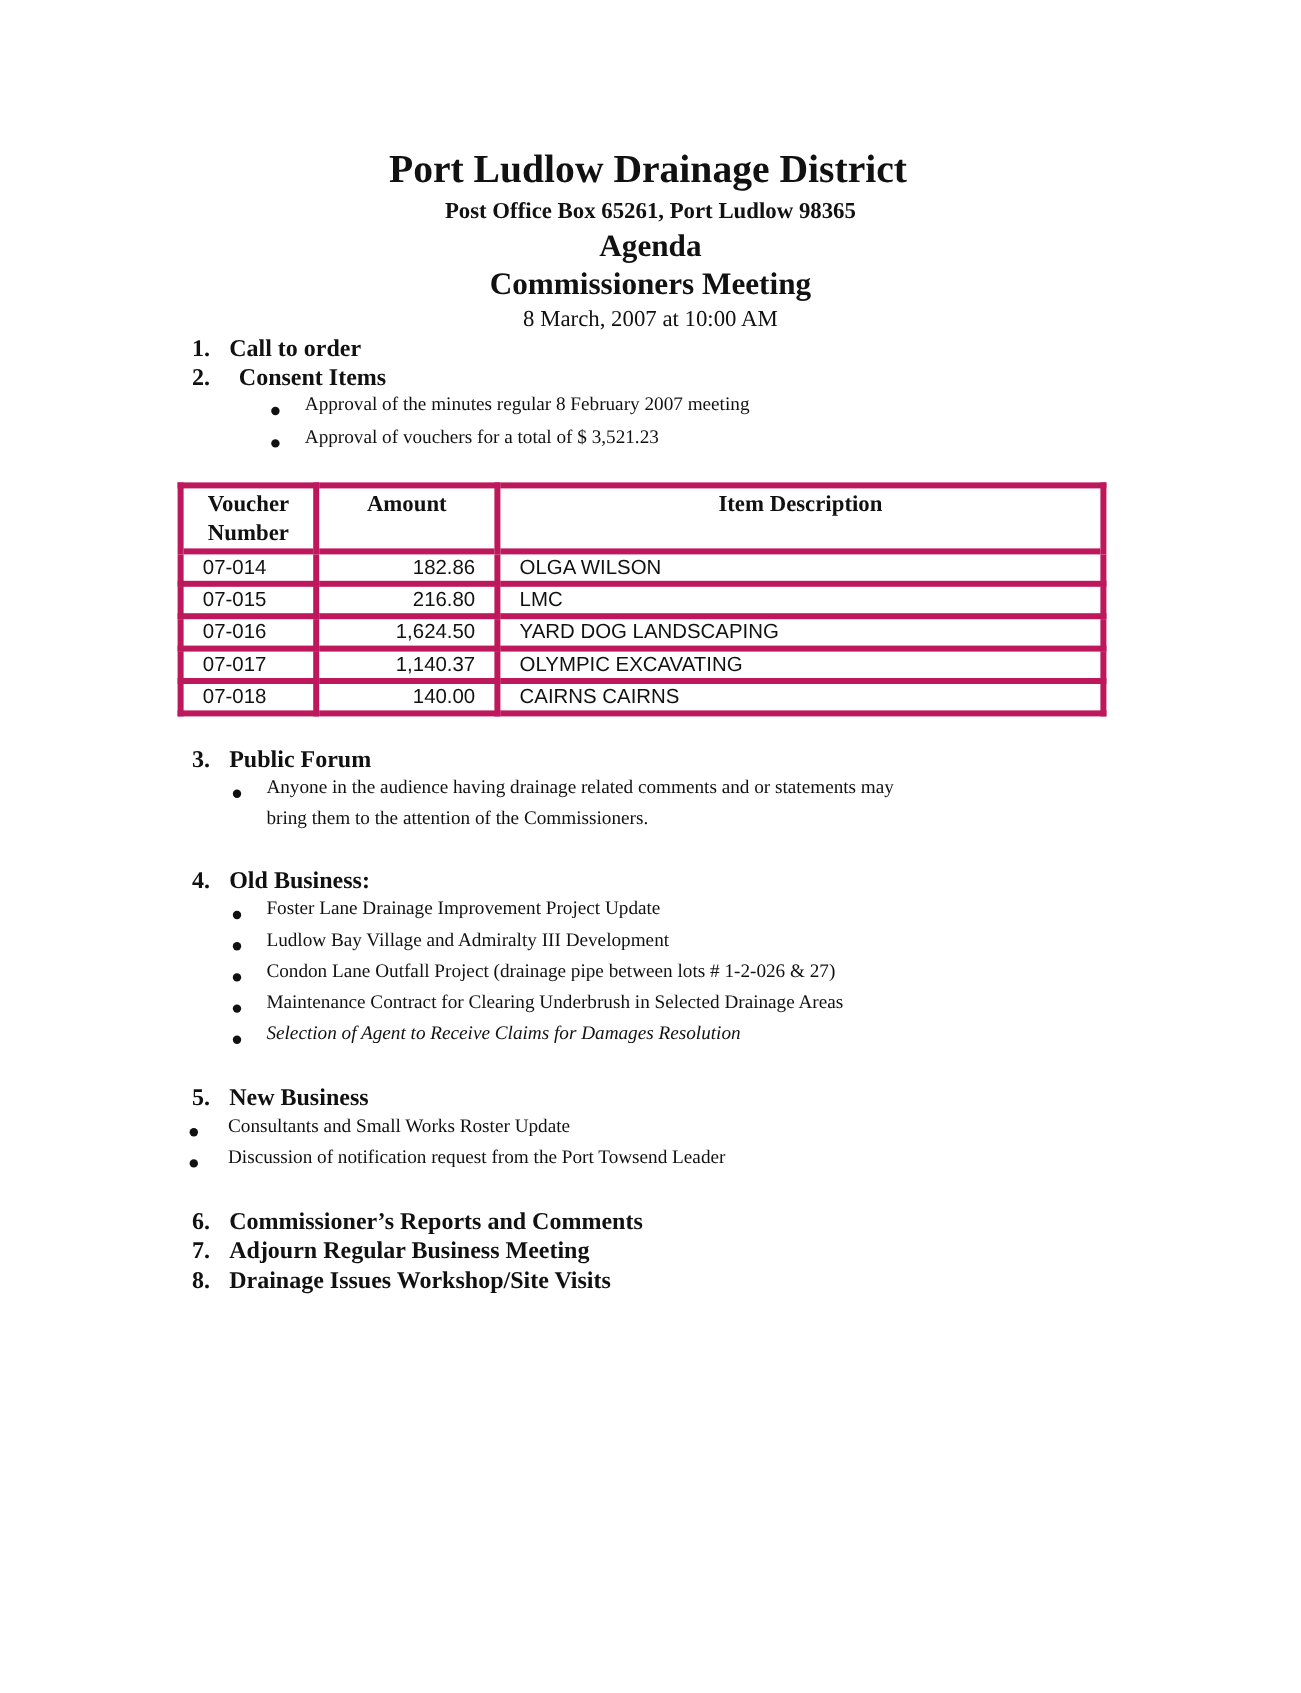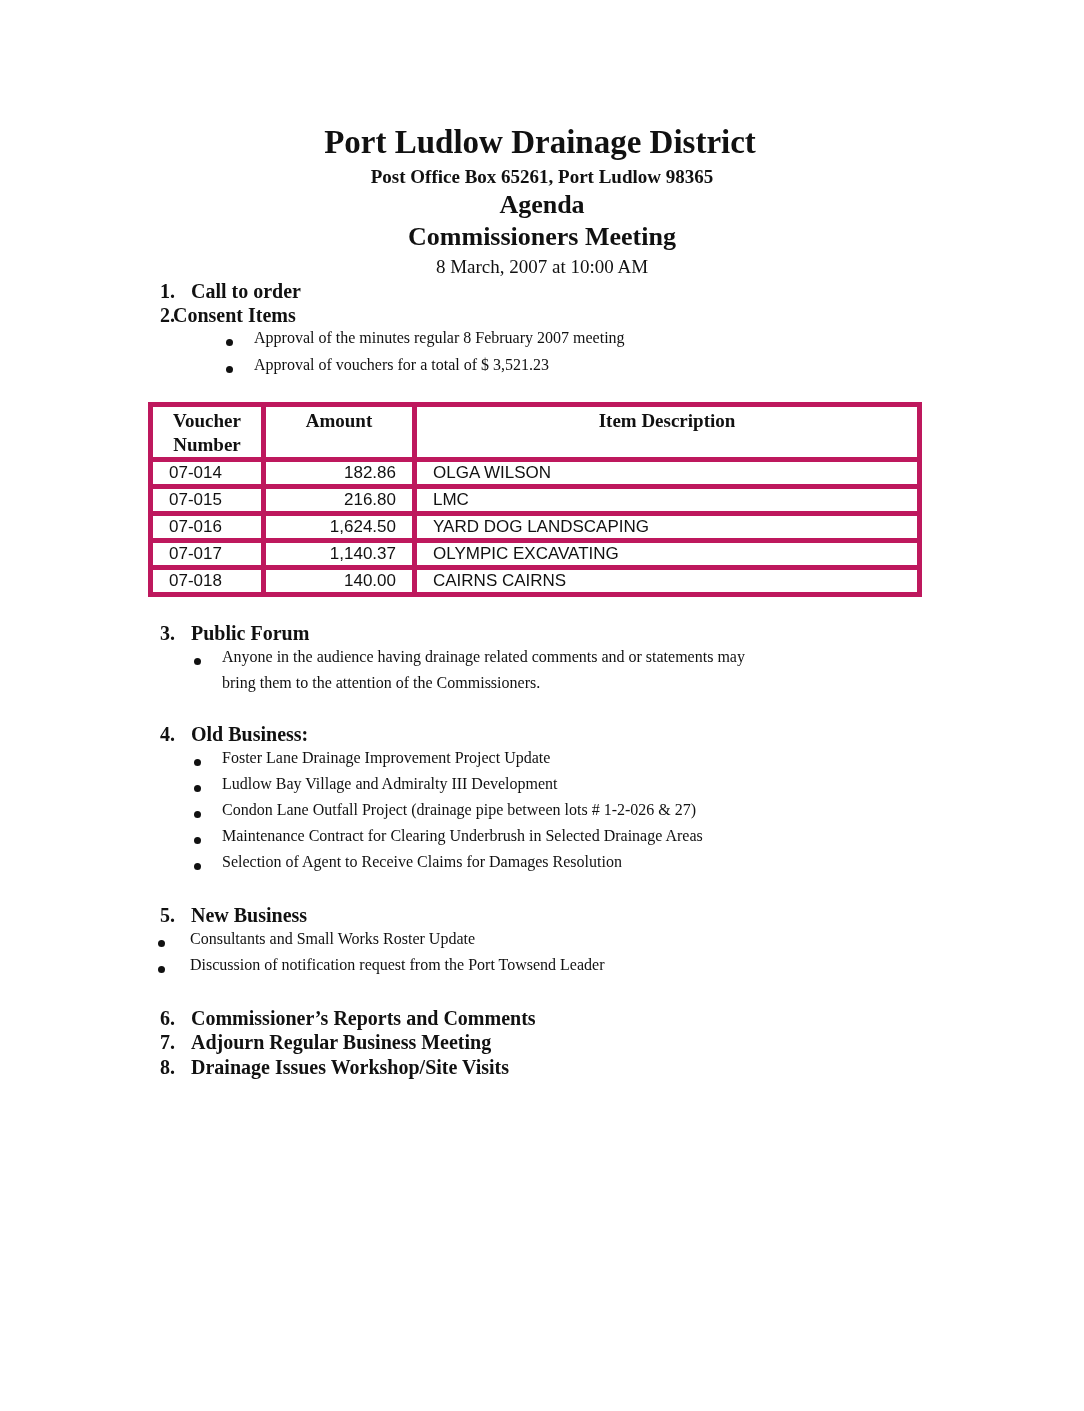--- a/index.html
+++ b/index.html
@@ -81,21 +81,21 @@
   <div class="header meeting">Commissioners Meeting</div>
   <div class="header date">8 March, 2007 at 10:00 AM</div>
 
   <div class="item bold" style="left:160px; top:280px;">
     <span class="num" style="left:0;">1.</span>
     <span style="position:absolute; left:31px;">Call to order</span>
   </div>
 
   <div class="item bold" style="left:160px; top:304px;">
     <span class="num" style="left:0;">2.</span>
-    <span style="position:absolute; left:13px;">Consent Items</span>
+    <span style="position:absolute; left:39px;">Consent Items</span>
   </div>
   <div class="bullet-row" style="left:226px; top:329px;">
     <span class="dot" style="left:0; top:10px;"></span>
     <span style="position:absolute; left:28px;">Approval of the minutes regular 8 February 2007 meeting</span>
   </div>
   <div class="bullet-row" style="left:226px; top:356px;">
     <span class="dot" style="left:0; top:10px;"></span>
     <span style="position:absolute; left:28px;">Approval of vouchers for a total of $ 3,521.23</span>
   </div>
 
@@ -171,21 +171,21 @@
   <div class="bullet-row" style="left:194px; top:801px;">
     <span class="dot" style="left:0; top:10px;"></span>
     <span style="position:absolute; left:28px;">Condon Lane Outfall Project (drainage pipe between lots # 1-2-026 &amp; 27)</span>
   </div>
   <div class="bullet-row" style="left:194px; top:827px;">
     <span class="dot" style="left:0; top:10px;"></span>
     <span style="position:absolute; left:28px;">Maintenance Contract for Clearing Underbrush in Selected Drainage Areas</span>
   </div>
   <div class="bullet-row" style="left:194px; top:853px;">
     <span class="dot" style="left:0; top:10px;"></span>
-    <span style="position:absolute; left:28px;">Selection of Agent to Receive Claims for Damages Resolution</span>
+    <span style="position:absolute; left:28px;font-style:italic;">Selection of Agent to Receive Claims for Damages Resolution</span>
   </div>
 
   <div class="item bold" style="left:160px; top:904px;">
     <span class="num" style="left:0;">5.</span>
     <span style="position:absolute; left:31px;">New Business</span>
   </div>
   <div class="bullet-row" style="left:158px; top:930px;">
     <span class="dot" style="left:0; top:10px;"></span>
     <span style="position:absolute; left:32px;">Consultants and Small Works Roster Update</span>
   </div>

